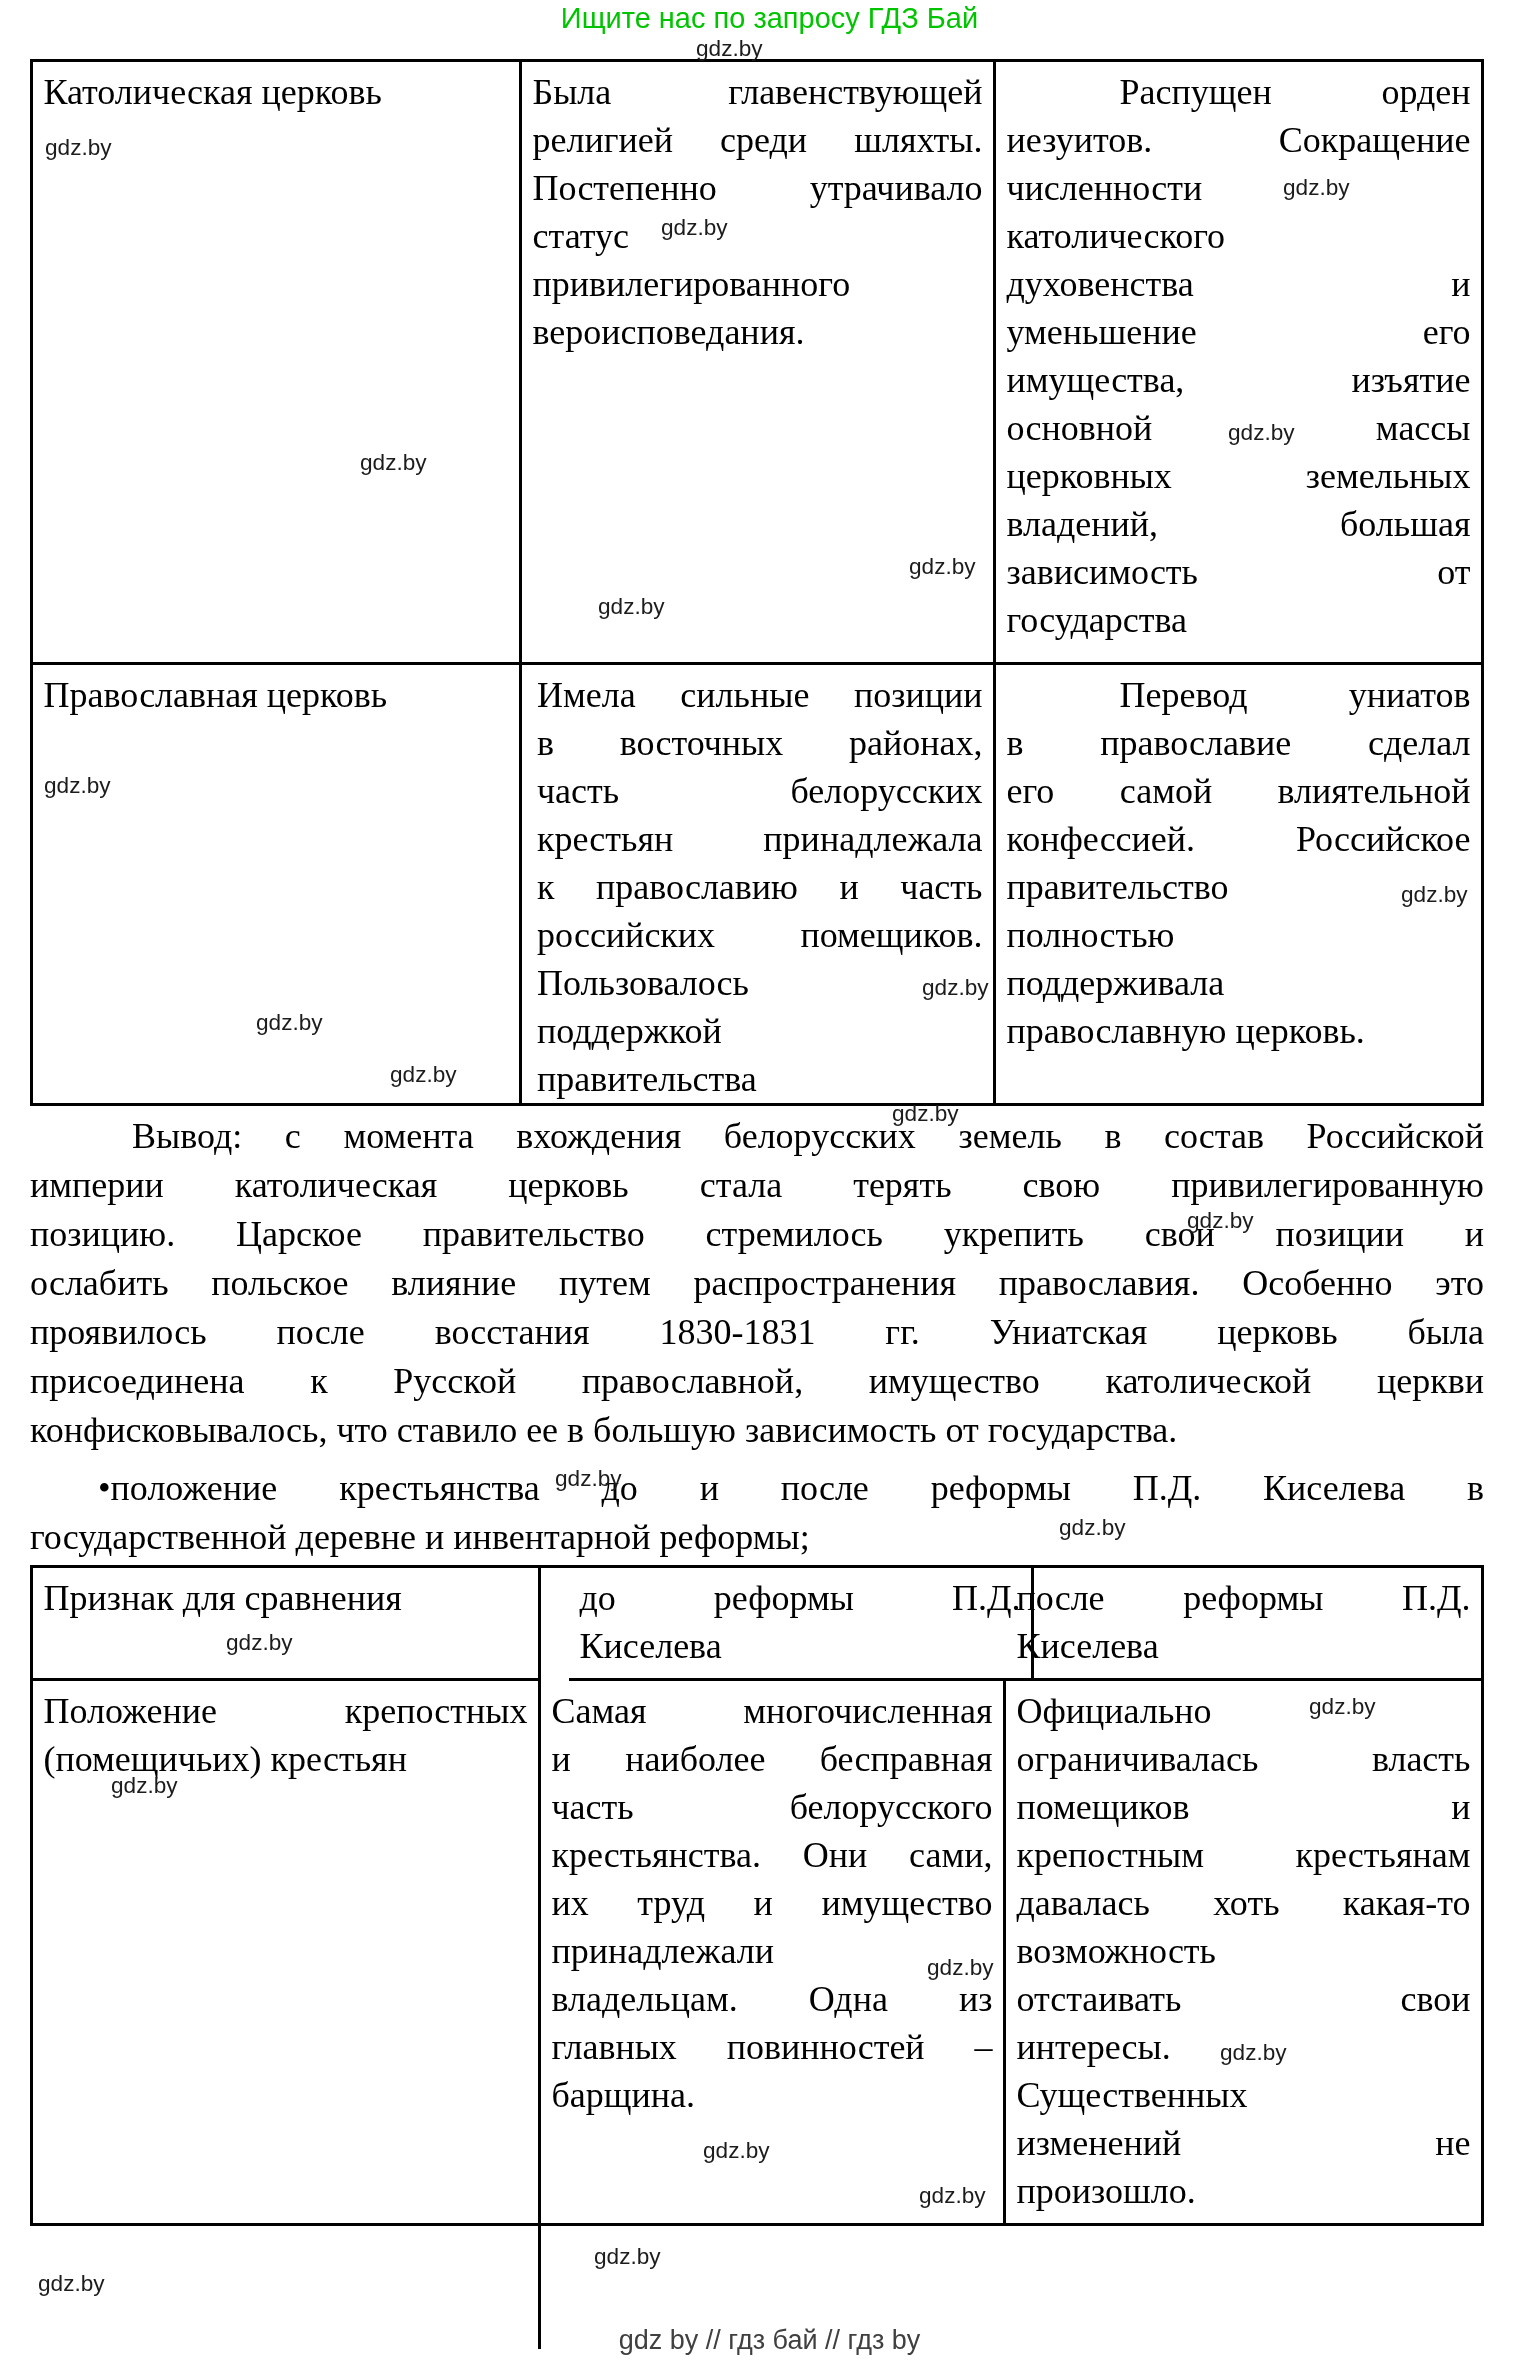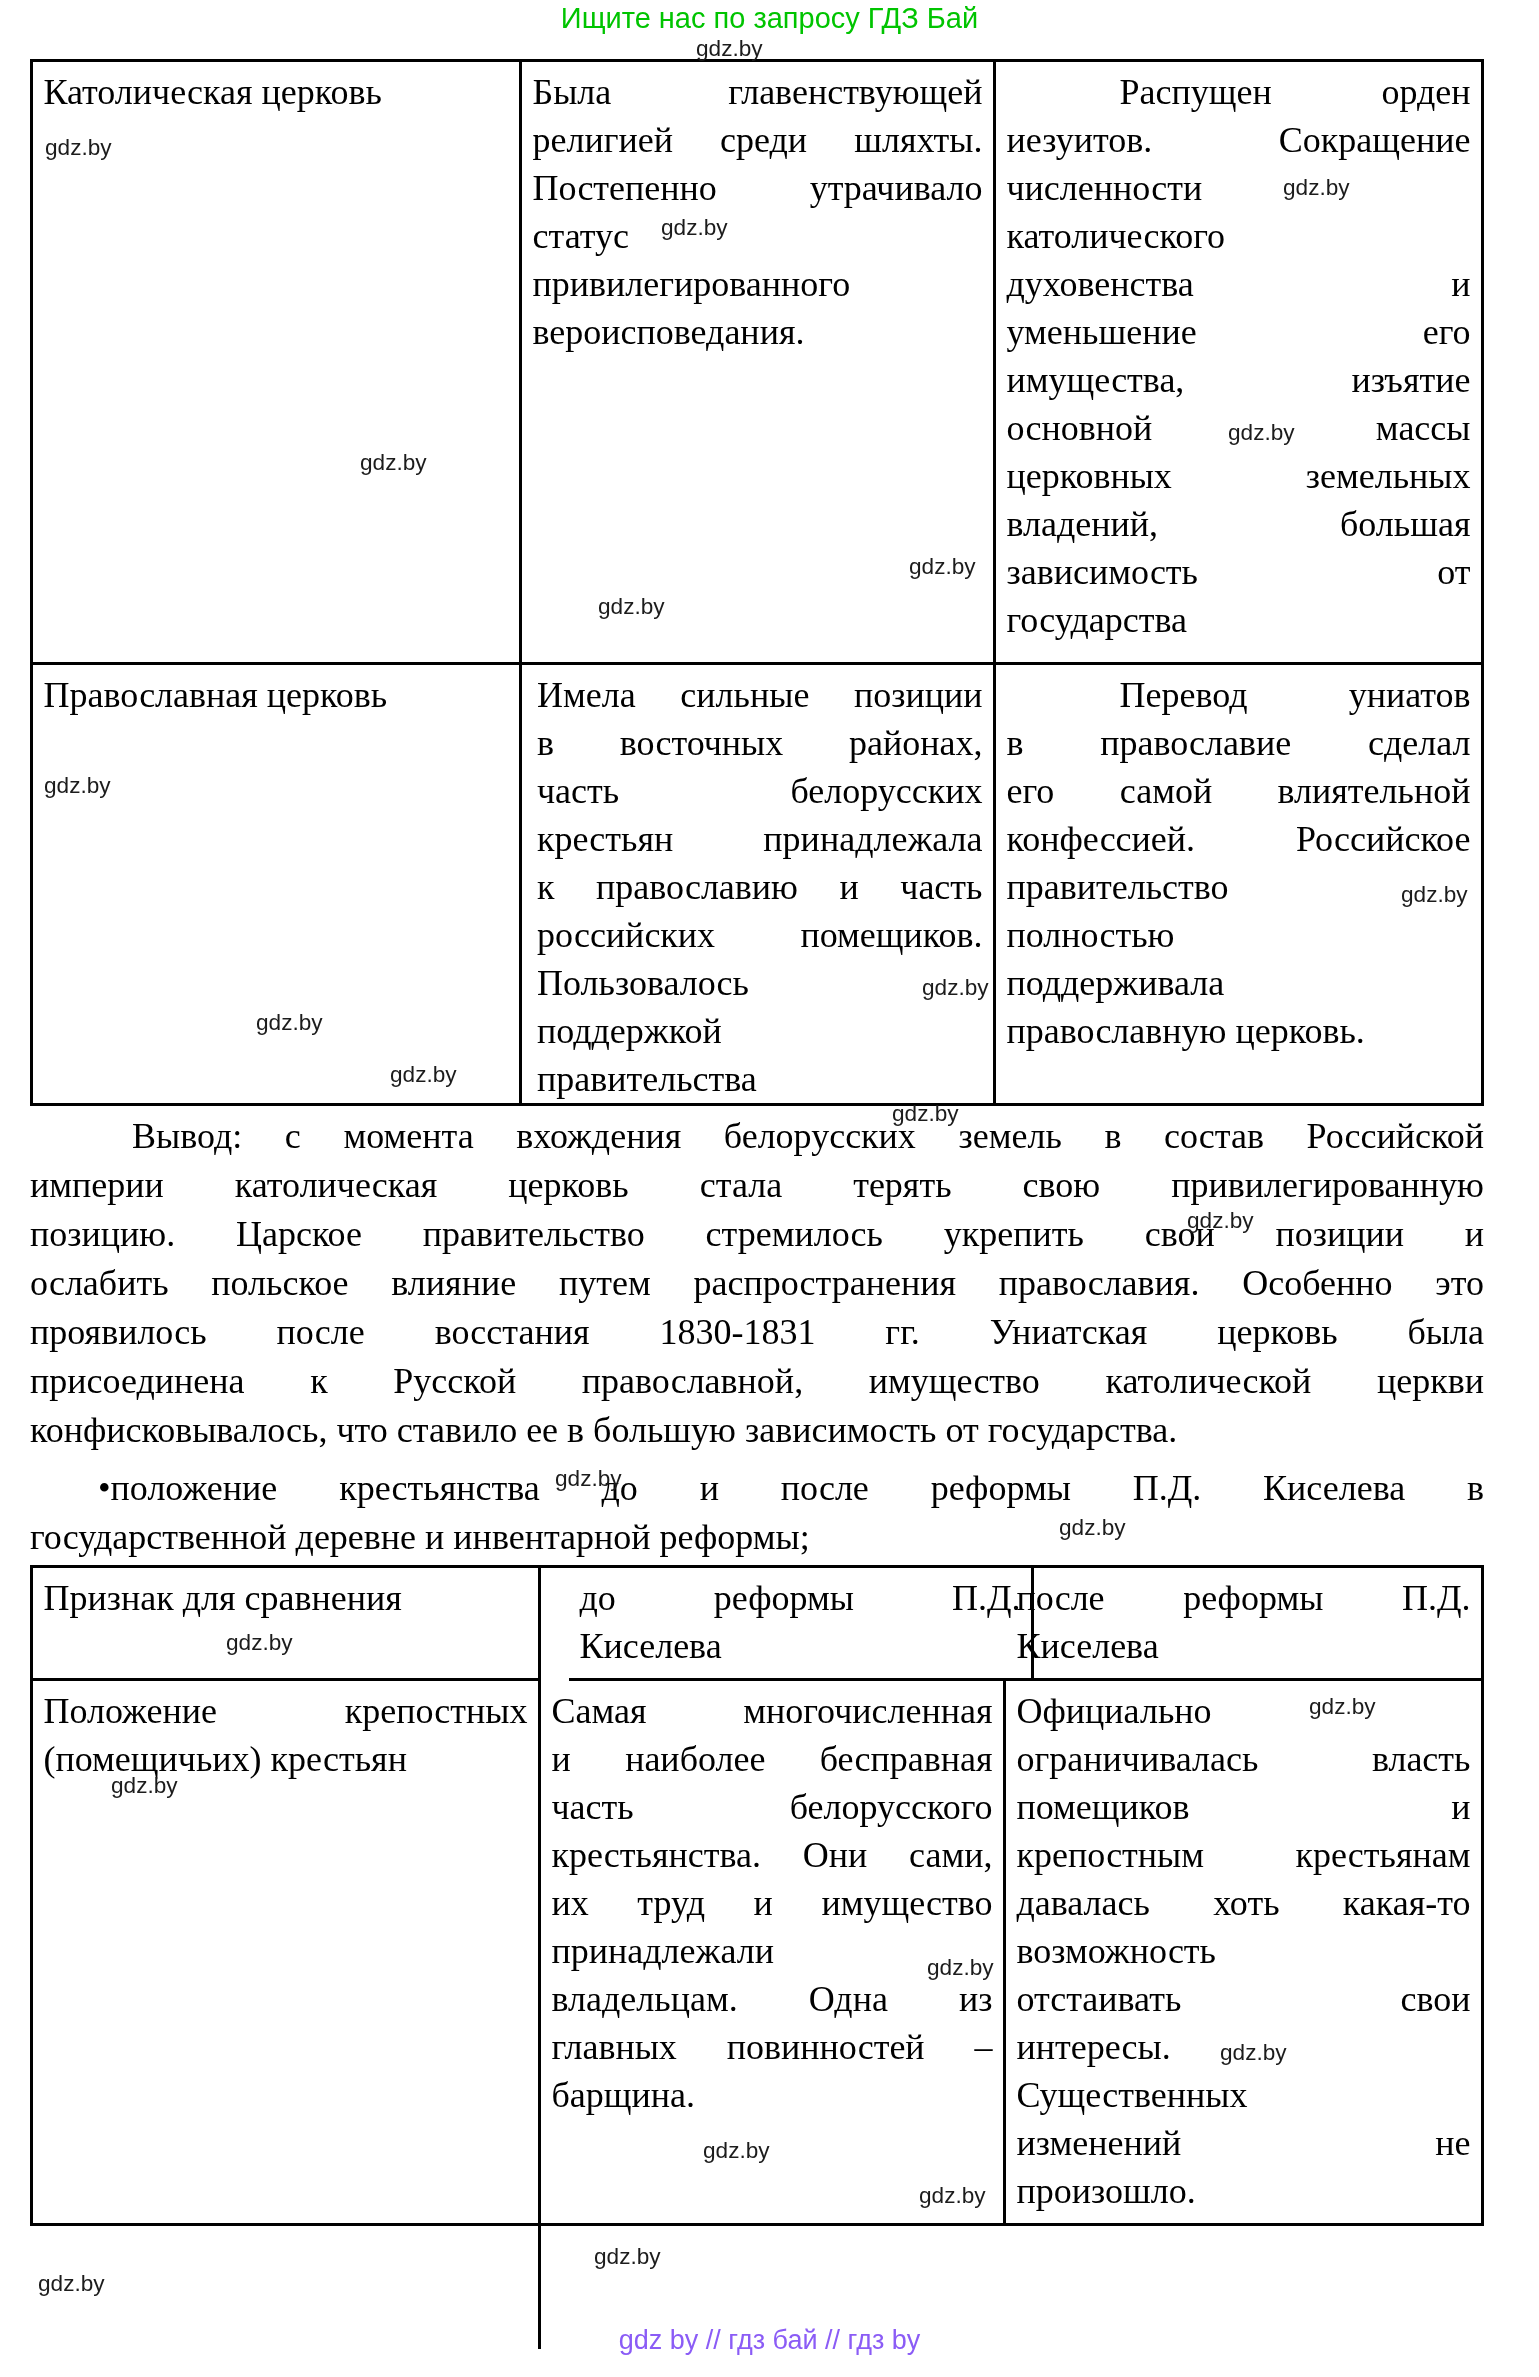--- a/index.html
+++ b/index.html
@@ -182,14 +182,14 @@
 <span class="wm" style="left:226px;top:1630px">gdz.by</span>
 <span class="wm" style="left:111px;top:1773px">gdz.by</span>
 <span class="wm" style="left:927px;top:1955px">gdz.by</span>
 <span class="wm" style="left:703px;top:2138px">gdz.by</span>
 <span class="wm" style="left:919px;top:2183px">gdz.by</span>
 <span class="wm" style="left:1309px;top:1694px">gdz.by</span>
 <span class="wm" style="left:1220px;top:2040px">gdz.by</span>
 <span class="wm" style="left:594px;top:2244px">gdz.by</span>
 <span class="wm" style="left:38px;top:2271px">gdz.by</span>
 
-<div id="site-footer" class="green-line" style="color: #8b5cf6;">gdz by  //  гдз бай  //  гдз by</div>
+<div id="site-footer" class="green-line" style="color: #404040;">gdz by  //  гдз бай  //  гдз by</div>
 
 
 </body></html>

